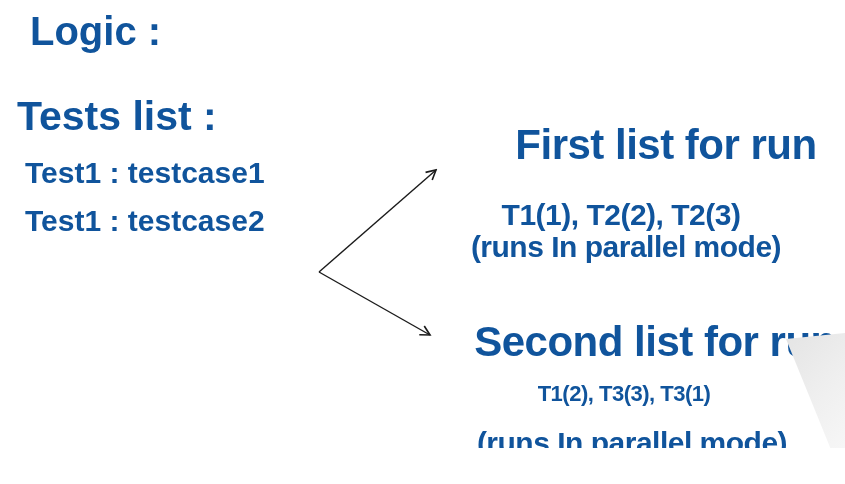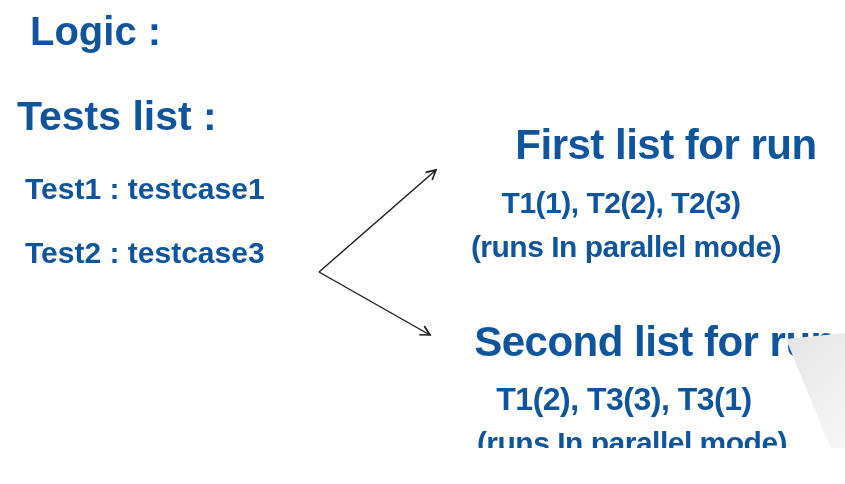--- a/index.html
+++ b/index.html
@@ -14,27 +14,27 @@
     color: #10549C;
   }
   .abs { position: absolute; line-height: 1; white-space: nowrap; }
   .title        { left: 30px;  top: 11px;  font-size: 40px; }
   .list-heading { left: 17px;  top: 96px;  font-size: 41px; }
   .test-items   {
     left: 25px; top: 158px;
     display: flex; flex-direction: column; gap: 17.5px;
     font-size: 30px;
   }
-  .test-items > div { line-height: 1; white-space: nowrap; margin-top: 16px; }
+  .test-items > div { line-height: 1; white-space: nowrap; }
   .run-line { text-align: center; letter-spacing: -0.5px; }
   .b1-heading { left: 466px; top: 124px; width: 400px; font-size: 42px; }
-  .b1-seq     { left: 436px; top: 188px; width: 370px; font-size: 30px; }
+  .b1-seq     { left: 436px; top: 200px; width: 370px; font-size: 30px; }
   .b1-note    { left: 441px; top: 232px; width: 370px; font-size: 30px; }
   .b2-heading { left: 455px; top: 321px; width: 400px; font-size: 42px; }
-  .b2-seq     { left: 439px; top: 383px; width: 370px; font-size: 32px; }
+  .b2-seq     { left: 439px; top: 383px; width: 370px; font-size: 22px; }
   .b2-note    { left: 447px; top: 428px; width: 370px; font-size: 30px; }
   .arrows-svg { position: absolute; left: 0; top: 0; pointer-events: none; }
   .corner-swoosh {
     position: absolute;
     right: 0; top: 333px;
     width: 59px; height: 151px;
     background: linear-gradient(135deg, #e4e4e4 0%, #efefef 45%, #fafafa 100%);
     clip-path: polygon(100% 0, 0 4%, 100% 100%);
   }
 </style>
@@ -42,21 +42,21 @@
 <body>
 
 <div class="slide">
 
   <div class="abs title">Logic :</div>
 
   <div class="abs list-heading">Tests list :</div>
 
   <div class="abs test-items">
     <div>Test1 : testcase1</div>
-    <div>Test2 : testcase3</div>
+    <div>Test1 : testcase2</div>
   </div>
 
   <svg class="arrows-svg" width="845" height="484" viewBox="0 0 845 484">
     <defs>
       <marker id="ah" viewBox="0 0 10 10" refX="8.5" refY="5" markerWidth="9" markerHeight="9" orient="auto-start-reverse">
         <path d="M1,1 L8.5,5 L1,9" fill="none" stroke="#1b1b1b" stroke-width="1.3"></path>
       </marker>
     </defs>
     <line x1="319" y1="272" x2="436" y2="170" stroke="#1b1b1b" stroke-width="1.4" marker-end="url(#ah)"></line>
     <line x1="319" y1="272" x2="430" y2="335" stroke="#1b1b1b" stroke-width="1.4" marker-end="url(#ah)"></line>

